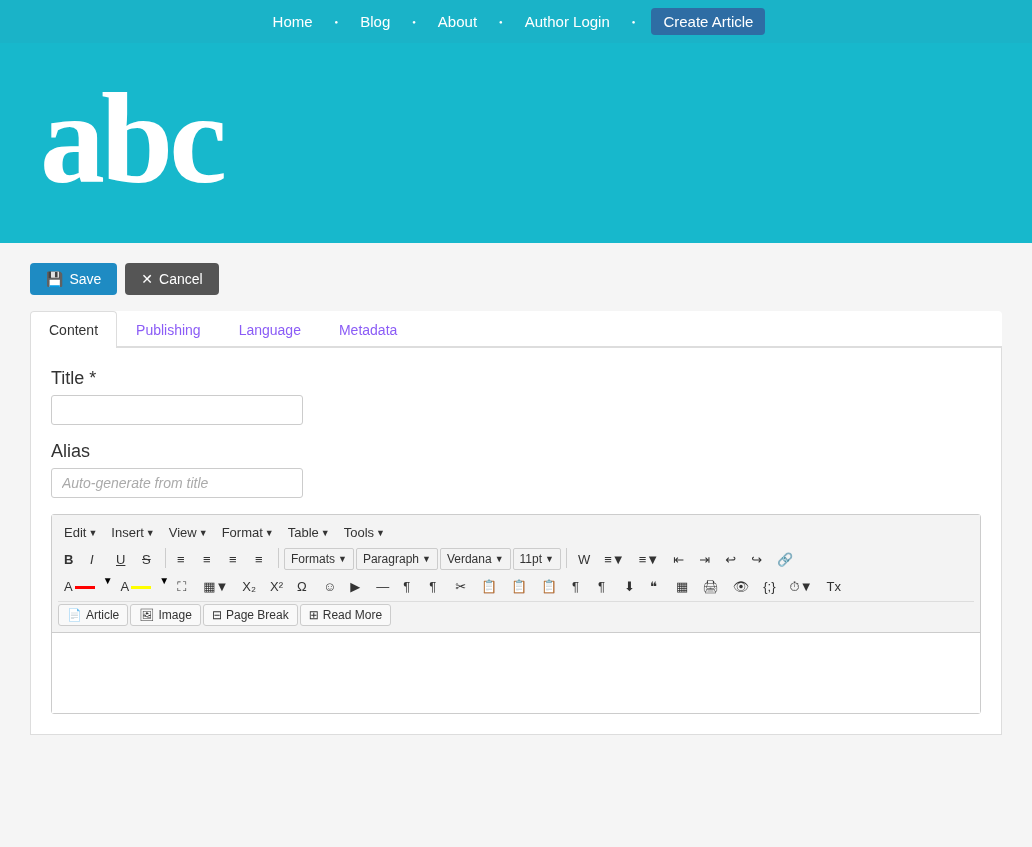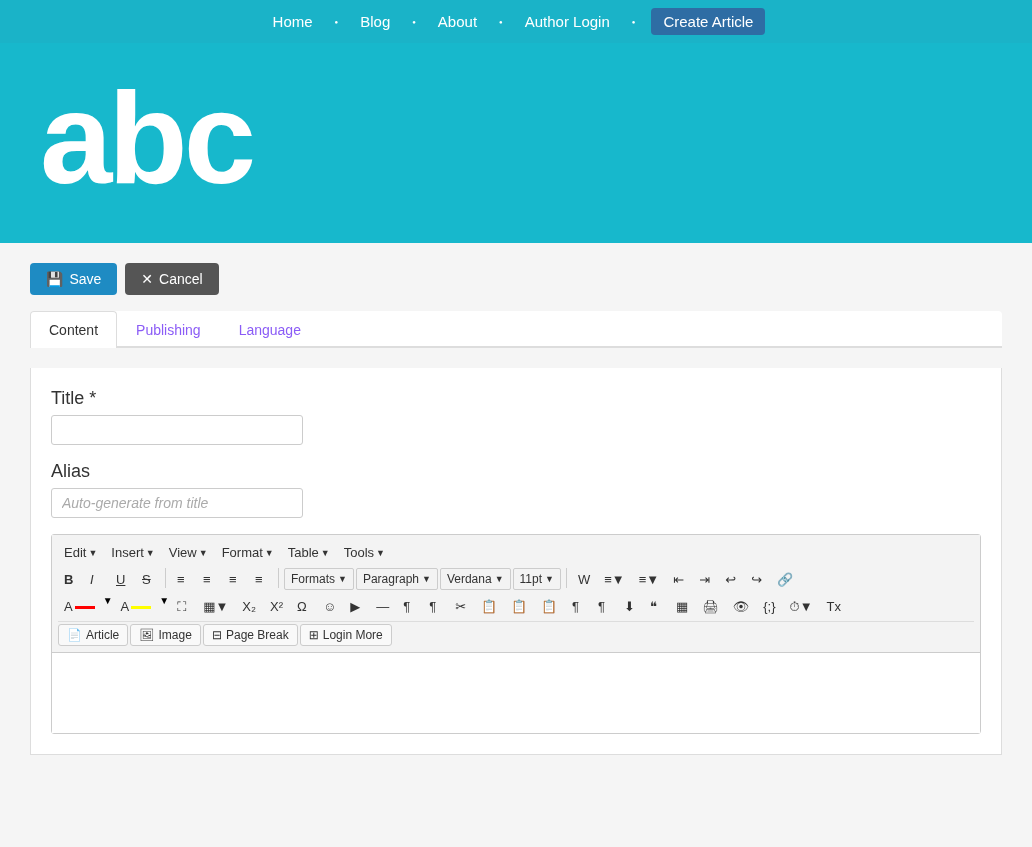--- a/index.html
+++ b/index.html
@@ -36,21 +36,21 @@
       background-color: #17b8cc;
       padding: 30px 40px 40px 40px;
       min-height: 200px;
       display: flex;
       align-items: center;
     }
     .logo-text {
       color: white;
       font-size: 130px;
       font-weight: 900;
-      font-family: Liberation Sans, sans-serif;
+      font-family: Liberation Serif, serif;
       letter-spacing: -4px;
       line-height: 1;
     }
 
     
     .page-content {
       background: #f5f5f5;
       padding: 20px 30px 30px 30px;
     }
 
@@ -82,21 +82,20 @@
       cursor: pointer;
       display: flex;
       align-items: center;
       gap: 6px;
     }
 
     
     .tabs {
       display: flex;
       border-bottom: 2px solid #ddd;
-      margin-bottom: 20px;
       background: white;
       border-top-left-radius: 4px;
       border-top-right-radius: 4px;
       align-items: center;
     }
     .tab {
       padding: 10px 18px;
       cursor: pointer;
       font-size: 14px;
       border: 1px solid transparent;
@@ -275,20 +274,21 @@
     <button class="btn-cancel">
       <span>✕</span>
       <span>Cancel</span>
     </button>
   </div>
 
   <div class="tabs">
     <div class="tab active">Content</div>
     <div class="tab inactive">Publishing</div>
     <div class="tab inactive">Language</div>
+    <div class="tab inactive">Metadata</div>
   </div>
 
   <div class="form-area">
 
     <div class="form-group">
       <label class="form-label">Title *</label>
       <input type="text" class="form-input" placeholder="" style="">
     </div>
 
     <div class="form-group">
@@ -377,21 +377,21 @@
           <button class="insert-btn">
             <span>🖼</span>
             <span>Image</span>
           </button>
           <button class="insert-btn">
             <span>⊟</span>
             <span>Page Break</span>
           </button>
           <button class="insert-btn">
             <span>⊞</span>
-            <span>Login More</span>
+            <span>Read More</span>
           </button>
         </div>
 
       </div>
 
       <div class="editor-body" contenteditable="true" style=""></div>
     </div>
 
   </div>
 </div>

